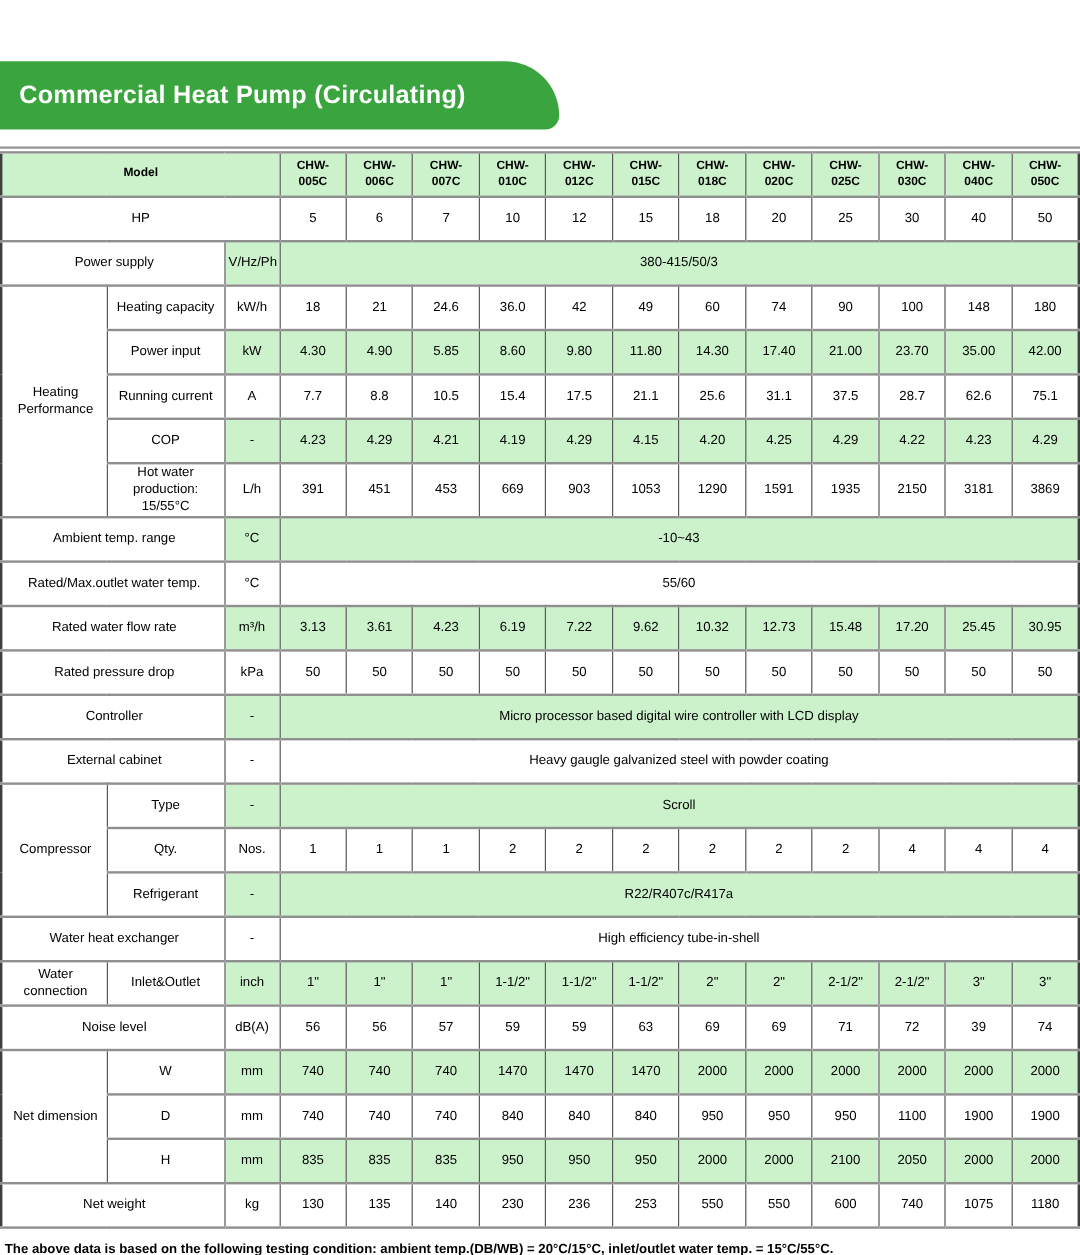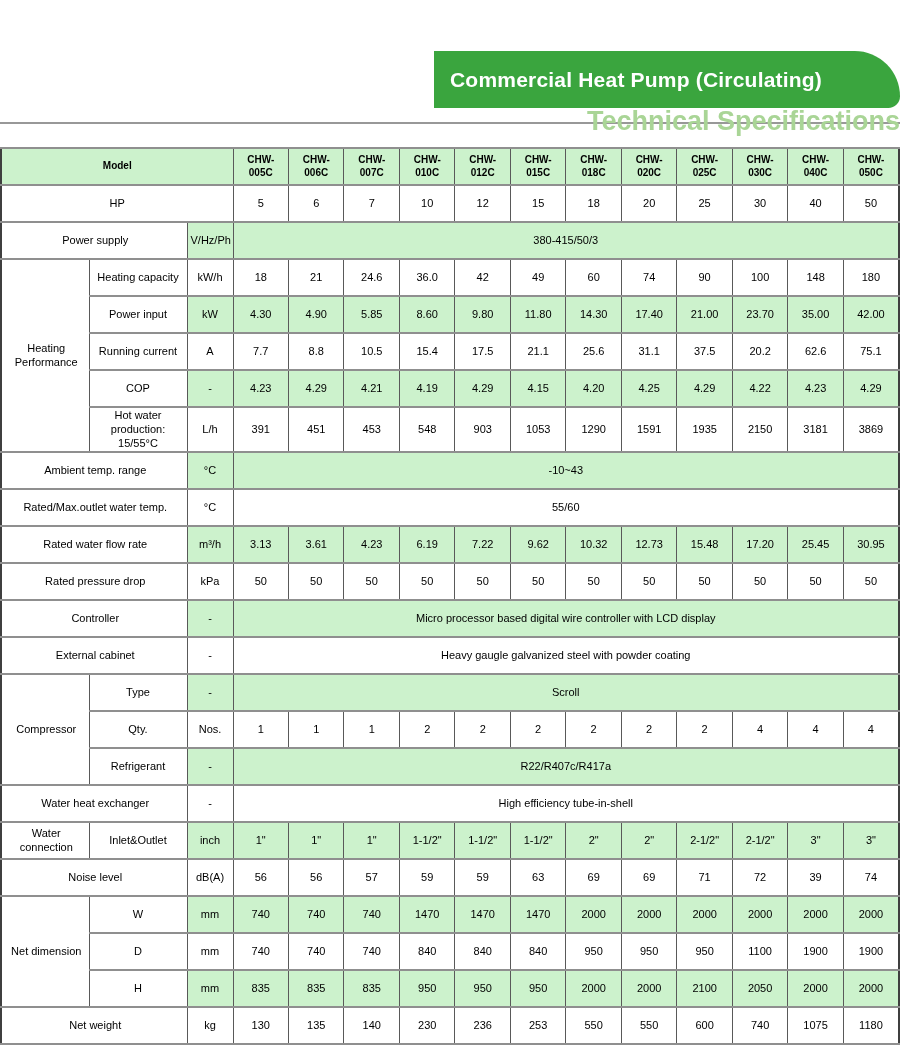--- a/index.html
+++ b/index.html
@@ -1,37 +1,37 @@
 <!DOCTYPE html>
 <html><head>
 <meta charset="utf-8">
 <style>
   html,body{margin:0;padding:0;}
   body{
     width:900px;height:1046px;background:#ffffff;
     font-family:"Liberation Sans", sans-serif;color:#000;
     position:relative;overflow:hidden;
   }
-  .header{margin-top:51px;display:flex;align-items:flex-end;height:57px;flex-direction:column;}
+  .header{margin-top:51px;display:flex;height:57px;}
   .banner{
     width:466px;height:57px;background:#3aa53e;
     border-radius:0 62px 16px 0;
     display:flex;align-items:center;flex:0 0 auto;
   }
   .banner-title{
     color:#ffffff;font-weight:bold;font-size:21px;
     padding-left:16px;letter-spacing:0.2px;white-space:nowrap;
   }
   .page-title{
     color:#a9d596;font-weight:bold;font-size:27px;
     margin-left:10px;line-height:1;padding-bottom:2px;white-space:nowrap;
   }
   .rule{margin-top:14px;height:2px;background:#989898;width:100%;}
   .spec-table{
-    margin-top:23px;width:100%;
+    margin-top:2px;width:100%;
     border-collapse:collapse;table-layout:fixed;
     border:2px solid #3f3f3f;
   }
   .spec-table td{
     border-left:1px solid #595959;border-right:1px solid #595959;
     border-top:2px solid #8f8f8f;border-bottom:2px solid #8f8f8f;
     height:33px;text-align:center;vertical-align:middle;
     font-size:11px;padding:1px 3px;line-height:1.25;
     overflow:hidden;
   }
@@ -41,21 +41,20 @@
   .footer{margin-top:7px;padding-left:4px;}
   .footer div{font-size:11px;font-weight:bold;line-height:1.85;}
 </style>
 </head>
 <body>
 
 <div class="header">
   <div class="banner">
     <span class="banner-title">Commercial Heat Pump (Circulating)</span>
   </div>
-  <span class="page-title">Technical Specifications</span>
 </div>
 
 <div class="rule"></div>
 
 <table class="spec-table">
   <colgroup>
     <col style="width:88px">
       <col style="width:98px">
       <col style="width:46px">
     <col>
@@ -145,21 +144,21 @@
         <td>A</td>
         <td>7.7</td>
         <td>8.8</td>
         <td>10.5</td>
         <td>15.4</td>
         <td>17.5</td>
         <td>21.1</td>
         <td>25.6</td>
         <td>31.1</td>
         <td>37.5</td>
-        <td>20.2</td>
+        <td>28.7</td>
         <td>62.6</td>
         <td>75.1</td>
       </tr>
       <tr>
         <td>COP</td>
         <td class="green">-</td>
         <td class="green">4.23</td>
         <td class="green">4.29</td>
         <td class="green">4.21</td>
         <td class="green">4.19</td>
@@ -171,21 +170,21 @@
         <td class="green">4.22</td>
         <td class="green">4.23</td>
         <td class="green">4.29</td>
       </tr>
       <tr>
         <td>Hot water production: 15/55°C</td>
         <td>L/h</td>
         <td>391</td>
         <td>451</td>
         <td>453</td>
-        <td>548</td>
+        <td>669</td>
         <td>903</td>
         <td>1053</td>
         <td>1290</td>
         <td>1591</td>
         <td>1935</td>
         <td>2150</td>
         <td>3181</td>
         <td>3869</td>
       </tr>
       <tr>

